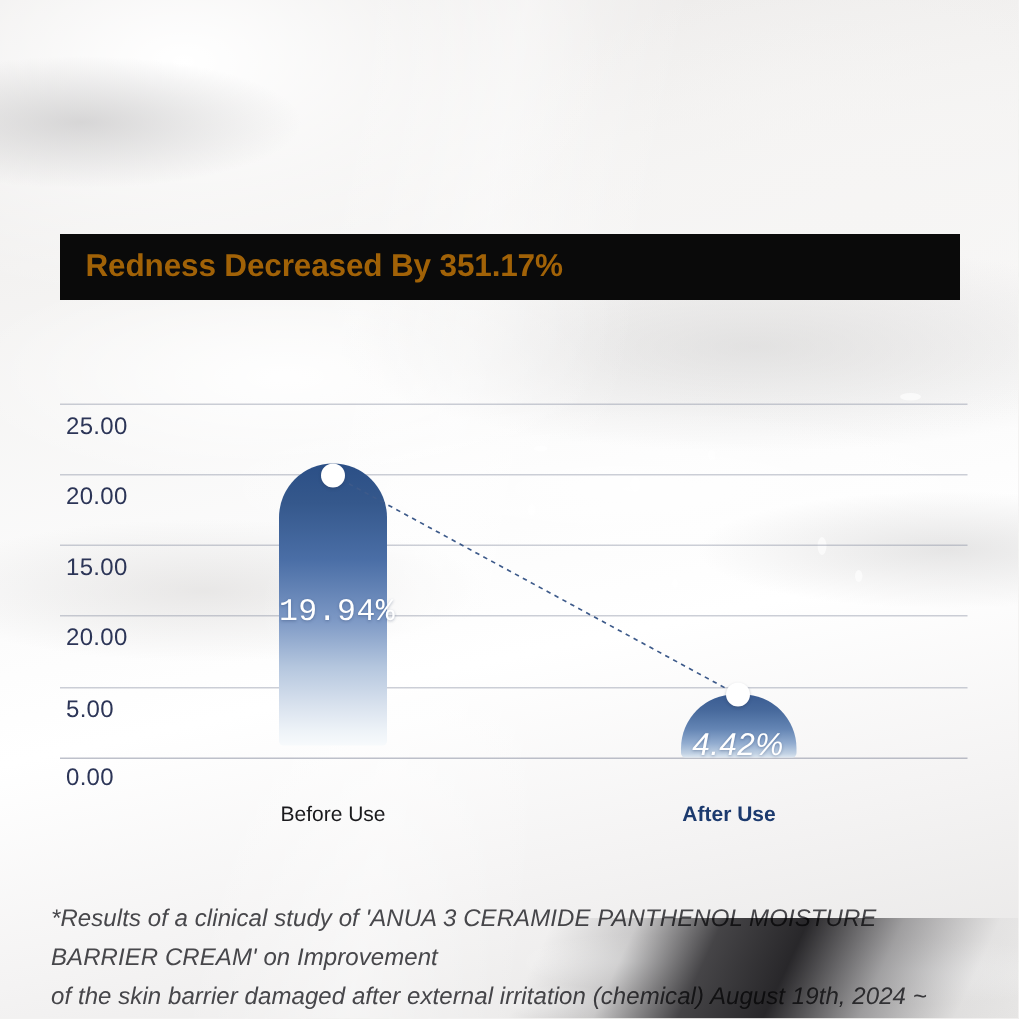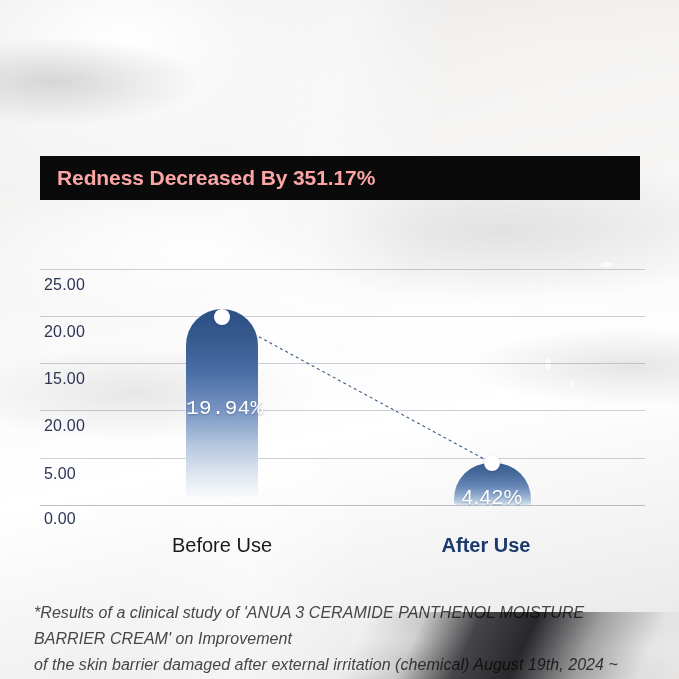--- a/index.html
+++ b/index.html
@@ -104,21 +104,21 @@
     position: absolute;
     left: 40px;
     top: 156px;
     width: 600px;
     height: 44px;
     background: #0a0a0a;
     display: flex;
     align-items: center;
   }
   #banner-text {
-    color: #fca5a5;
+    color: #a16207;
     font-size: 21px;
     font-weight: 700;
     padding-left: 17px;
     letter-spacing: -0.1px;
   }
 
   
   #chart {
     position: absolute;
     left: 0;
@@ -190,21 +190,21 @@
   }
   #connector {
     position: absolute;
     left: 0; top: 0;
     width: 679px; height: 679px;
     overflow: visible;
   }
 
   .xlabel {
     position: absolute;
-    font-size: 20px;
+    font-size: 14px;
     white-space: nowrap;
     transform: translateX(-50%);
   }
   .xlabel.before { color: #1a1a1d; }
   .xlabel.after  { color: #1c3a6e; font-weight: 700; }
 
   
   #footnote {
     position: absolute;
     left: 34px;
@@ -260,21 +260,21 @@
     <div class="ytick" style="top:348px;">15.00</div>
     <div class="ytick" style="top:395px;">20.00</div>
     <div class="ytick" style="top:443px;text-align:center;">5.00</div>
     <div class="ytick" style="top:488px;">0.00</div>
 
     <div class="bar bar-before" id="bar-before" style="left: 186px; top: 289px; width: 72px; height: 188.234px; font-family: Liberation Mono, monospace;">
       <span class="bar-value" id="bar-before-value" style="top: 88px;">19.94%</span>
     </div>
 
     <div class="bar bar-after" id="bar-after" style="left: 453.5px; top: 443.275px; width: 77px; height: 41.7248px;">
-      <span class="bar-value" id="bar-after-value" style="top: 22px;">4.42%</span>
+      <span class="bar-value" id="bar-after-value" style="top: 22px; font-style: italic;">4.42%</span>
     </div>
 
     <svg id="connector">
       <line id="connector-line" x1="222" y1="296.7664" x2="492" y2="443.2752" stroke="#3d5a8a" stroke-width="1.1" stroke-dasharray="3 3"></line>
     </svg>
 
     <div class="dot" id="dot-before" style="left: 214px; top: 288.766px;"></div>
     <div class="dot" id="dot-after" style="left: 484px; top: 435.275px;"></div>
 
     <div class="xlabel before" id="xlabel-before" style="left:222px;top:514px;">Before Use</div>

